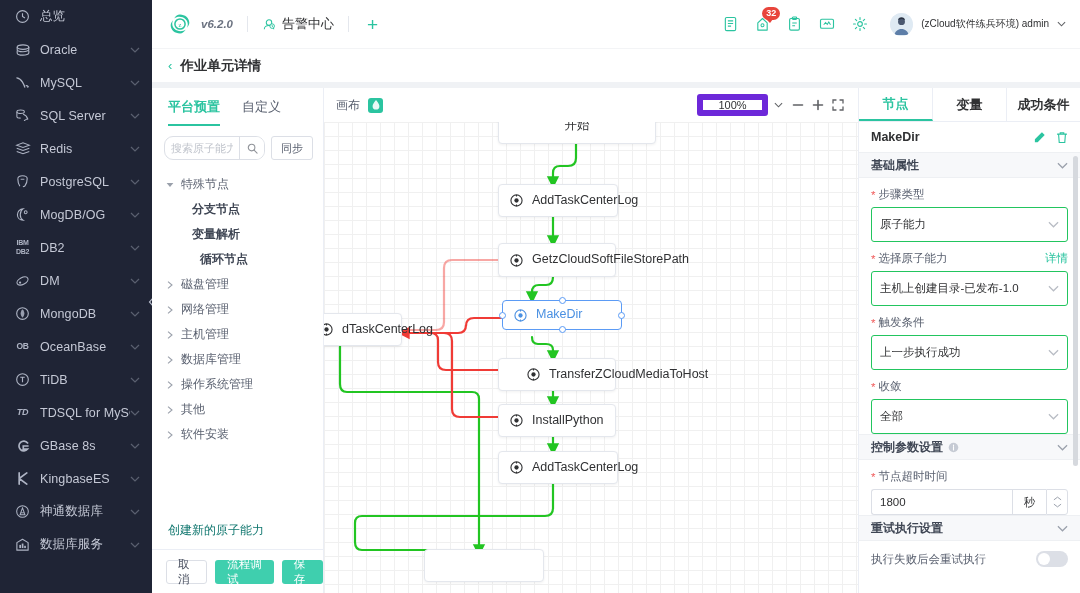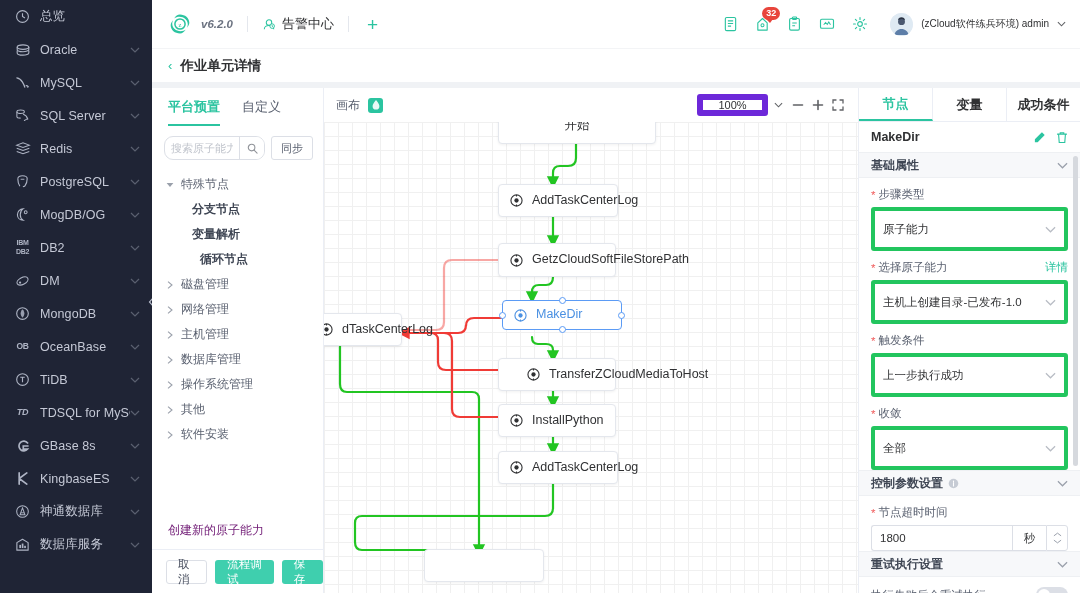--- a/index.html
+++ b/index.html
@@ -126,21 +126,21 @@
     height:24px; padding:0 9px; border:1px solid #dcdfe6; border-radius:3px;
     font-size:11px; color:#5a6170; display:flex; align-items:center; background:#fff; cursor:pointer;
   }
   .tree { flex:1; overflow:hidden; padding-top:4px; }
   .tnode {
     display:flex; align-items:center; height:25px; font-size:12px;
     color:#5a6170; cursor:pointer; padding-left:12px;
   }
   .tcaret { width:12px; flex:0 0 12px; display:flex; align-items:center; justify-content:center; color:#9aa0ab; font-size:8px;}
   .tnode.leaf { padding-left:40px; color:#3f4654; font-weight:bold; font-size:12px; }
-  .create-link { padding:0 0 10px 16px; font-size:12px; color:#701a75; cursor:pointer; }
+  .create-link { padding:0 0 10px 16px; font-size:12px; color:#0f766e; cursor:pointer; }
   .lp-footer {
     height:44px; display:flex; align-items:center; gap:8px; padding-left:14px;
     border-top:1px solid #ebeef5; background:#fff;
   }
   .btn { height:24px; border-radius:3px; font-size:11.5px; padding:0 11px;
          display:flex; align-items:center; cursor:pointer; border:1px solid transparent; }
   .btn-default { background:#fff; border-color:#dcdfe6; color:#4a5060; }
   .btn-green { background:#3fcfae; color:#fff; }
 
   
@@ -212,21 +212,21 @@
     padding:0 12px; font-size:12px; font-weight:bold; color:#3f4654;
     border-top:1px solid #eef0f3; border-bottom:1px solid #eef0f3;
   }
   .sect-head .chev { margin-left:auto; color:#9aa0ab; }
   .rp-scroll { flex:1; overflow:hidden; position:relative; }
   .fld { padding:9px 12px 0 12px; }
   .fld-label { font-size:11.5px; color:#5a6170; margin-bottom:5px; display:flex; align-items:center;}
   .req { color:#f05b5b; margin-right:3px; }
   .fld-extra { margin-left:auto; color:#2bc4a0; cursor:pointer; font-size:11.5px; }
   .sel-box {
-    height:44px; border:4px solid #22c55e; border-radius:3px; background:#fff;
+    height:35px; border:1px solid #22c55e; border-radius:3px; background:#fff;
     display:flex; align-items:center; padding:4px 8px; font-size:11.5px; color:#303133;
     cursor:pointer;
   }
   .sel-box .chev { margin-left:auto; color:#b8bcc4; }
   .num-row { display:flex; height:26px; }
   .num-inp {
     flex:1; border:1px solid #dcdfe6; border-right:0; border-radius:3px 0 0 3px;
     display:flex; align-items:center; padding:0 8px; font-size:11.5px; color:#303133; background:#fff;
   }
   .num-unit {

